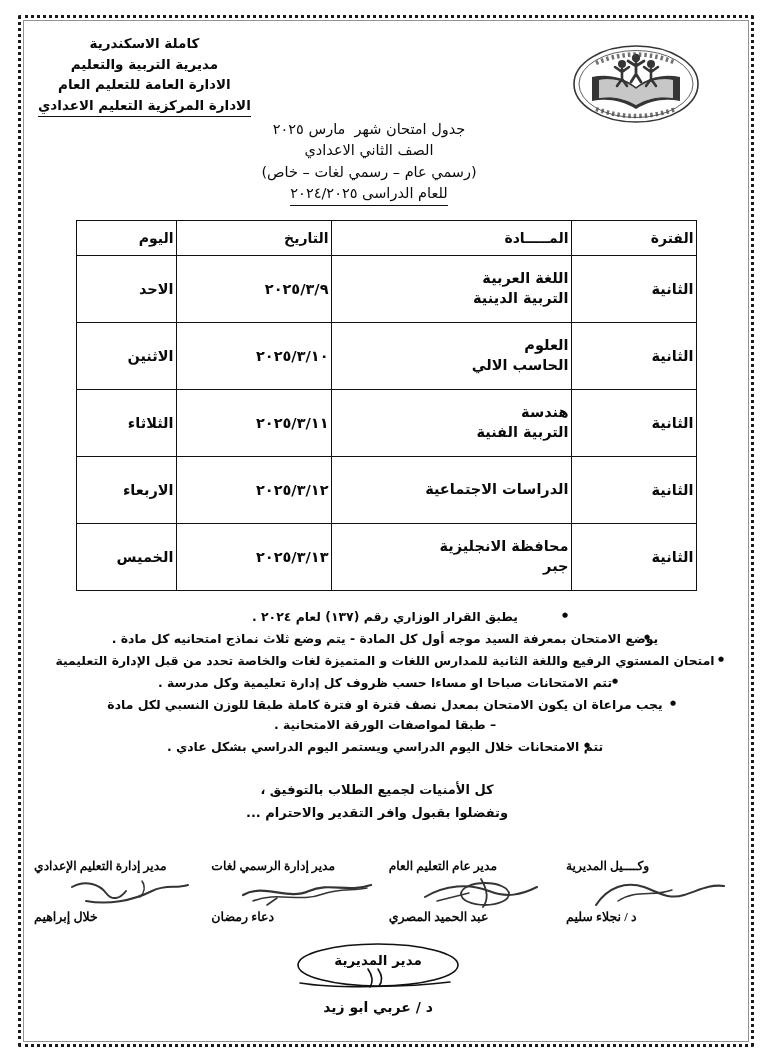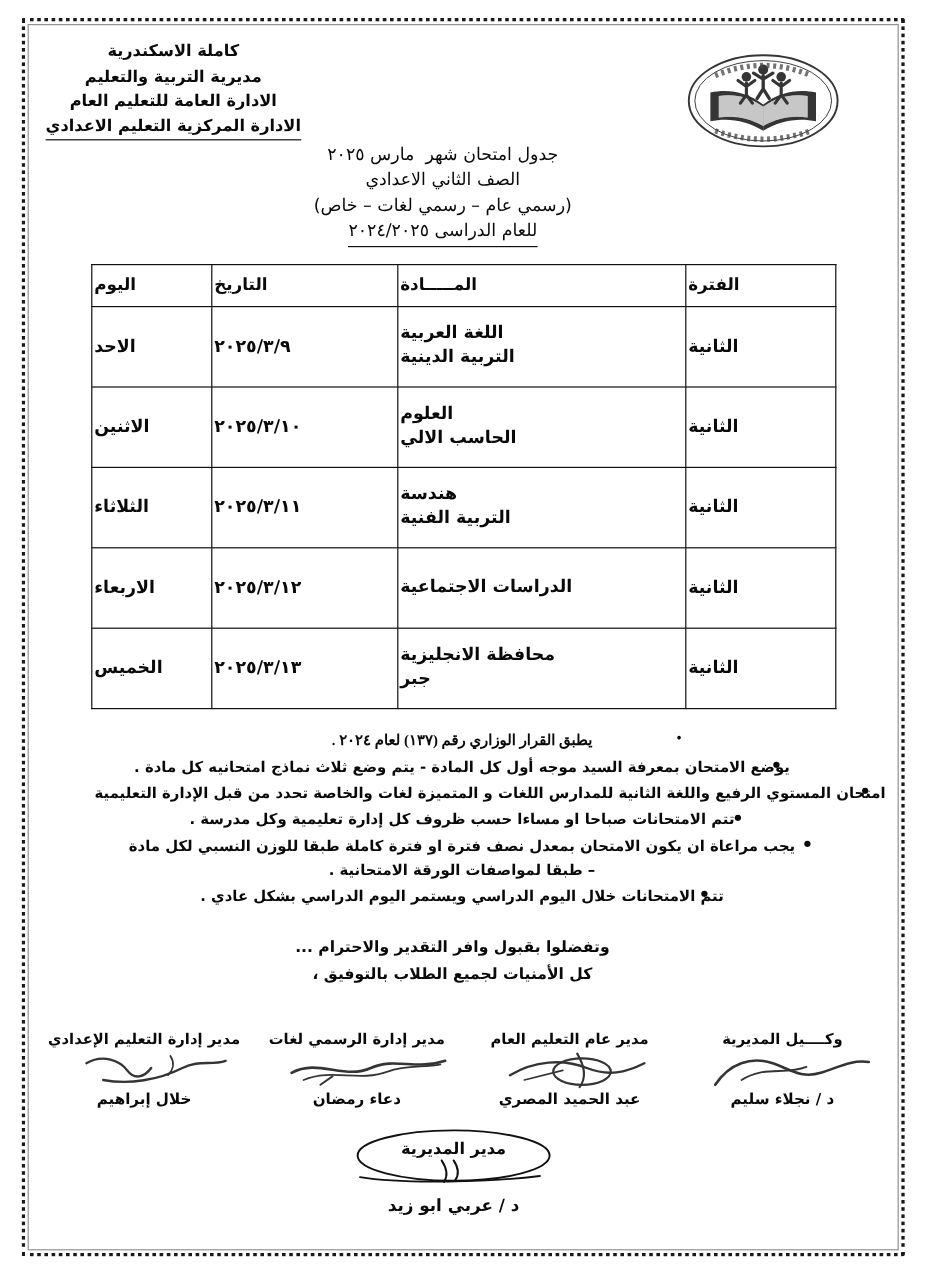--- a/index.html
+++ b/index.html
@@ -95,21 +95,21 @@
   
   table.sched {
     margin: 14px auto 0 auto;
     width: 620px;
     border-collapse: collapse;
     table-layout: fixed;
   }
   table.sched th,
   table.sched td {
     border: 1.6px solid #111;
-    text-align: left;
+    text-align: right;
     vertical-align: middle;
     font-weight: bold;
     padding: 3px 2px;
     margin-left: 36px;
   }
   table.sched th { height: 28px; font-size: 14px; }
   table.sched td { height: 60px; font-size: 14.5px; }
   col.c-period  { width: 125px; }
   col.c-subject { width: 240px; }
   col.c-date    { width: 155px; }
@@ -131,25 +131,25 @@
     padding-right: 16px;
     margin-bottom: 2px;
   }
   ul.notes li::before {
     content: "\25CF";
     position: absolute;
     right: 0;
     top: 1px;
     font-size: 7px;
   }
-  ul.notes li.n1 { text-align: center; padding-right: 0; font-family: Liberation Serif, serif; }
+  ul.notes li.n1 { text-align: center; padding-right: 0; }
   ul.notes li.n1::before { right: 170px; top: 3px; }
   ul.notes li.n2 { text-align: center; padding-right: 0; }
   ul.notes li.n2::before { right: 88px; top: 3px; }
-  ul.notes li.n3 { text-align: right; padding-right: 0; }
+  ul.notes li.n3 { text-align: center; padding-right: 0; }
   ul.notes li.n3::before { right: 14px; top: 3px; }
   ul.notes li.n4 { text-align: center; padding-right: 0; }
   ul.notes li.n4::before { right: 120px; top: 3px; }
   ul.notes li.n5 { text-align: center; padding-right: 0; }
   ul.notes li.n5::before { right: 62px; top: 3px; }
   ul.notes li.n5 .cont { display: block; }
   ul.notes li.n6 { text-align: center; padding-right: 0; }
   ul.notes li.n6::before { right: 148px; top: 3px; }
 
   
@@ -165,22 +165,23 @@
   
   .sig-row {
     display: flex;
     justify-content: space-between;
     align-items: flex-start;
     margin-top: 34px;
     padding: 0 6px;
   }
   .sig-block {
     width: 172px;
-    text-align: center;
+    text-align: left;
     position: relative;
+    font-family: Liberation Serif, serif;
   }
   .sig-title {
     font-size: 12.3px;
     font-weight: bold;
     white-space: nowrap;
   }
   .sig-scribble {
     height: 34px;
     margin: 1px 0 0 0;
     opacity: .85;
@@ -331,22 +332,22 @@
     <li class="n3">امتحان المستوي الرفيع واللغة الثانية  للمدارس اللغات و المتميزة لغات والخاصة تحدد من قبل الإدارة التعليمية</li>
     <li class="n4">تتم الامتحانات صباحا او مساءا  حسب ظروف كل إدارة تعليمية وكل مدرسة .</li>
     <li class="n5">
       <span>يجب مراعاة ان يكون الامتحان بمعدل نصف فترة او فترة كاملة طبقا للوزن النسبي لكل مادة</span>
       <span class="cont">– طبقا لمواصفات الورقة الامتحانية .</span>
     </li>
     <li class="n6">تتم الامتحانات خلال اليوم الدراسي ويستمر اليوم الدراسي بشكل عادي .</li>
   </ul>
 
   <div class="closing">
+    <div>كل الأمنيات لجميع الطلاب بالتوفيق ،</div>
     <div>وتفضلوا بقبول وافر التقدير والاحترام ...</div>
-    <div>كل الأمنيات لجميع الطلاب بالتوفيق ،</div>
   </div>
 
   <div class="sig-row">
 
     <div class="sig-block">
       <div class="sig-title">وكــــيل المديرية</div>
       <div class="sig-scribble">
         <svg viewBox="0 0 150 34" width="150" height="34" aria-hidden="true">
           <path d="M8 30 C20 12 38 6 56 12 C70 17 80 25 96 20 C110 16 120 9 136 11" fill="none" stroke="#111" stroke-width="2.1" stroke-linecap="round"></path>
           <path d="M30 26 C48 14 66 22 84 15" fill="none" stroke="#111" stroke-width="1.5" stroke-linecap="round"></path>

